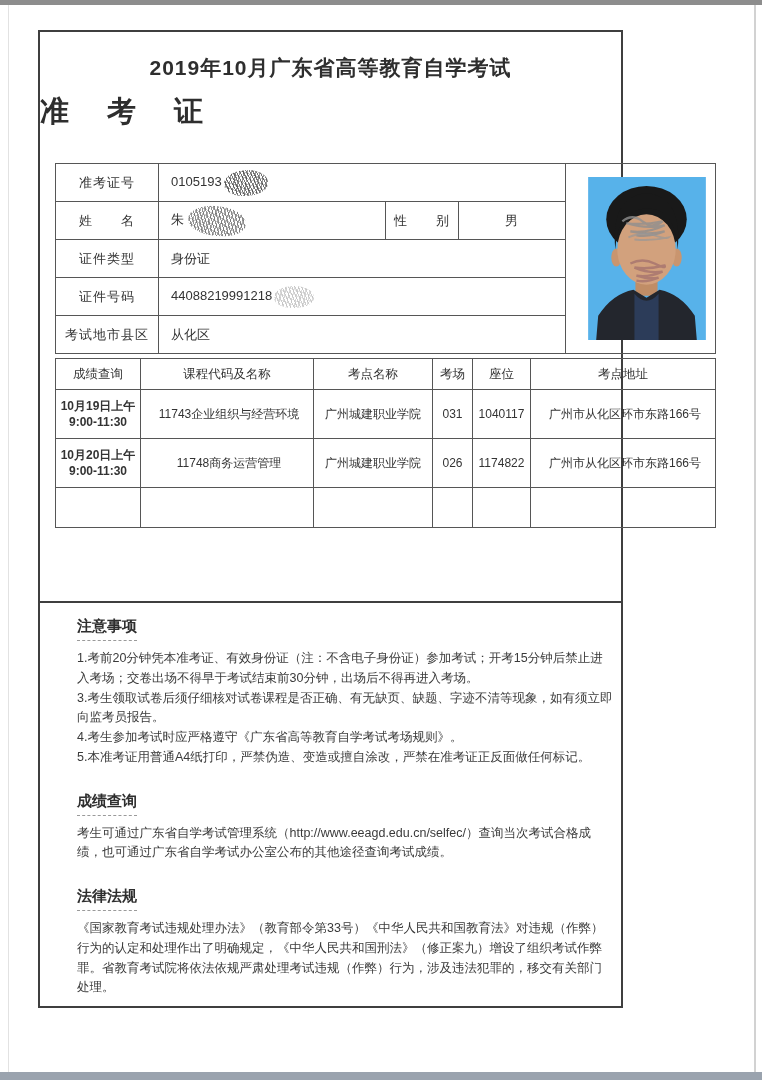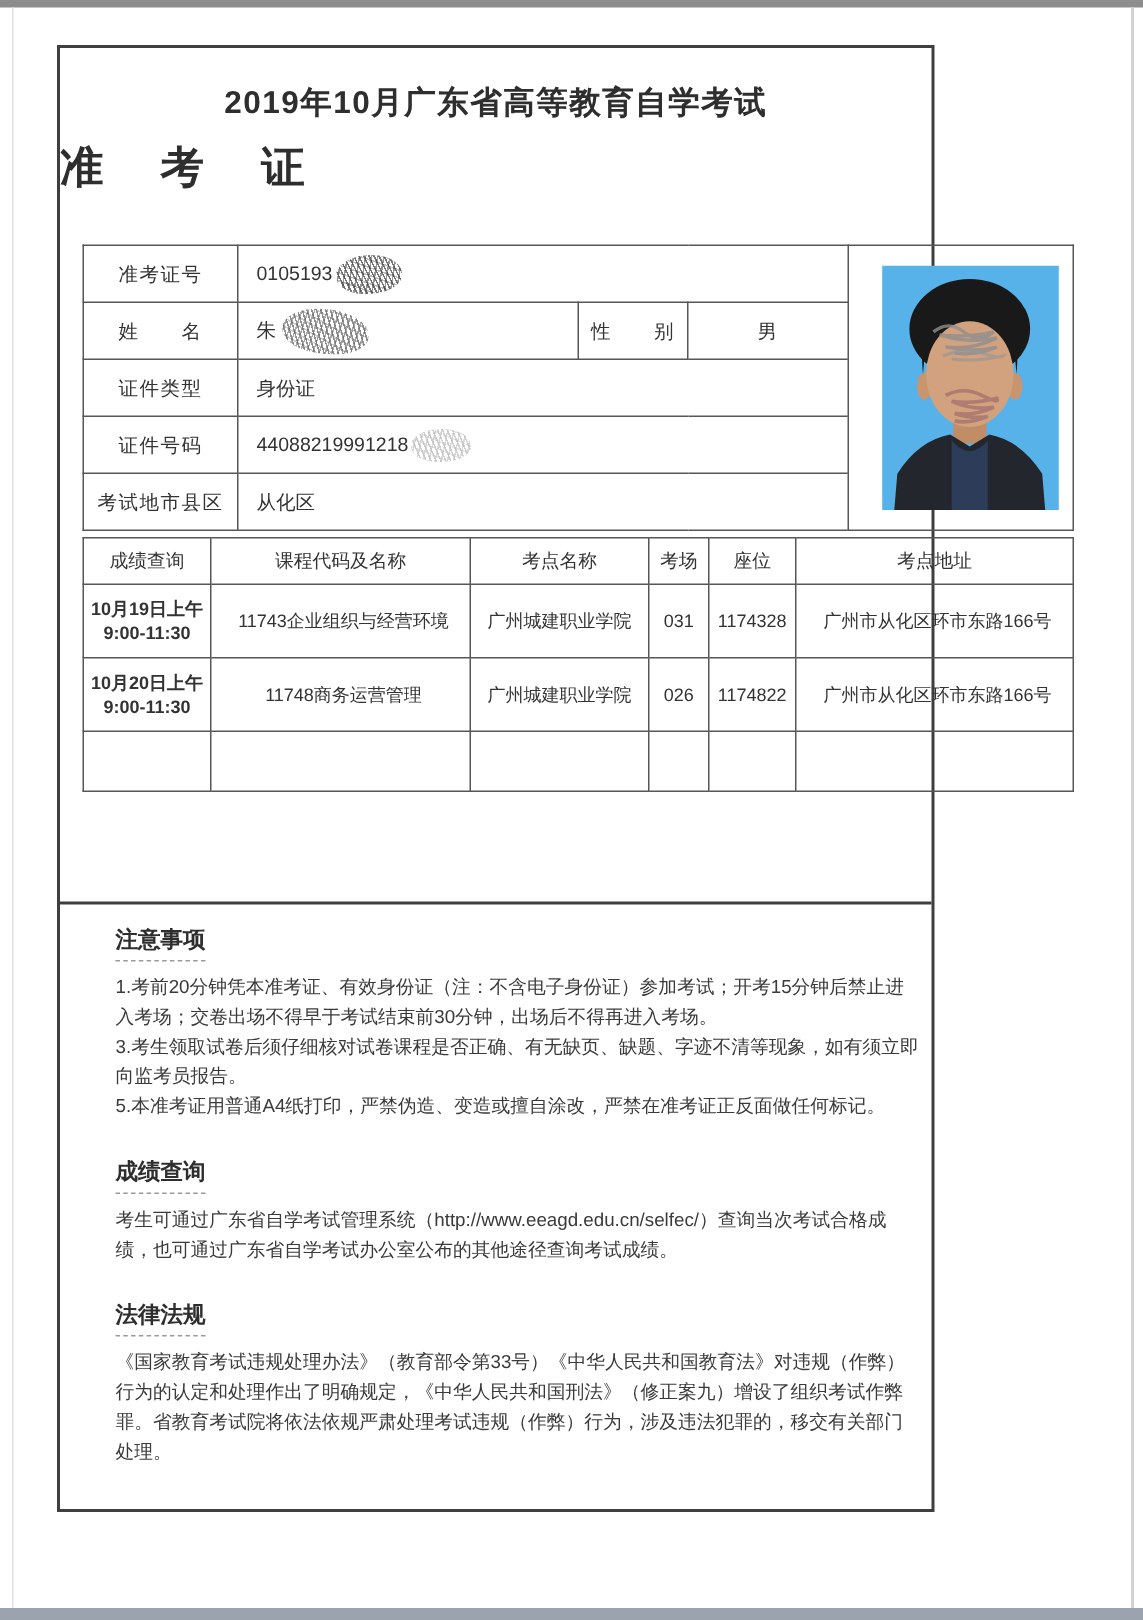--- a/index.html
+++ b/index.html
@@ -148,21 +148,21 @@
         <td>考点地址</td>
       </tr>
       <tr class="row">
         <td class="time-cell">
           <div>10月19日上午</div>
           <div>9:00-11:30</div>
         </td>
         <td class="cell-left">11743企业组织与经营环境</td>
         <td>广州城建职业学院</td>
         <td>031</td>
-        <td>1174328</td>
+        <td>1040117</td>
         <td class="cell-left">广州市从化区环市东路166号</td>
       </tr>
       <tr class="row">
         <td class="time-cell">
           <div>10月20日上午</div>
           <div>9:00-11:30</div>
         </td>
         <td class="cell-left">11748商务运营管理</td>
         <td>广州城建职业学院</td>
         <td>026</td>
@@ -179,20 +179,21 @@
       </tr>
     </tbody>
       </table>
   </div>
 
   <div class="doc-notes">
     <div class="note-section">
       <div class="note-title">注意事项</div>
       <div class="note-item">1.考前20分钟凭本准考证、有效身份证（注：不含电子身份证）参加考试；开考15分钟后禁止进入考场；交卷出场不得早于考试结束前30分钟，出场后不得再进入考场。</div>
       <div class="note-item">3.考生领取试卷后须仔细核对试卷课程是否正确、有无缺页、缺题、字迹不清等现象，如有须立即向监考员报告。</div>
+      <div class="note-item">4.考生参加考试时应严格遵守《广东省高等教育自学考试考场规则》。</div>
       <div class="note-item">5.本准考证用普通A4纸打印，严禁伪造、变造或擅自涂改，严禁在准考证正反面做任何标记。</div>
     </div>
 
     <div class="note-section">
       <div class="note-title">成绩查询</div>
       <p class="note-text">考生可通过广东省自学考试管理系统（http://www.eeagd.edu.cn/selfec/）查询当次考试合格成绩，也可通过广东省自学考试办公室公布的其他途径查询考试成绩。</p>
     </div>
 
     <div class="note-section">
       <div class="note-title">法律法规</div>

